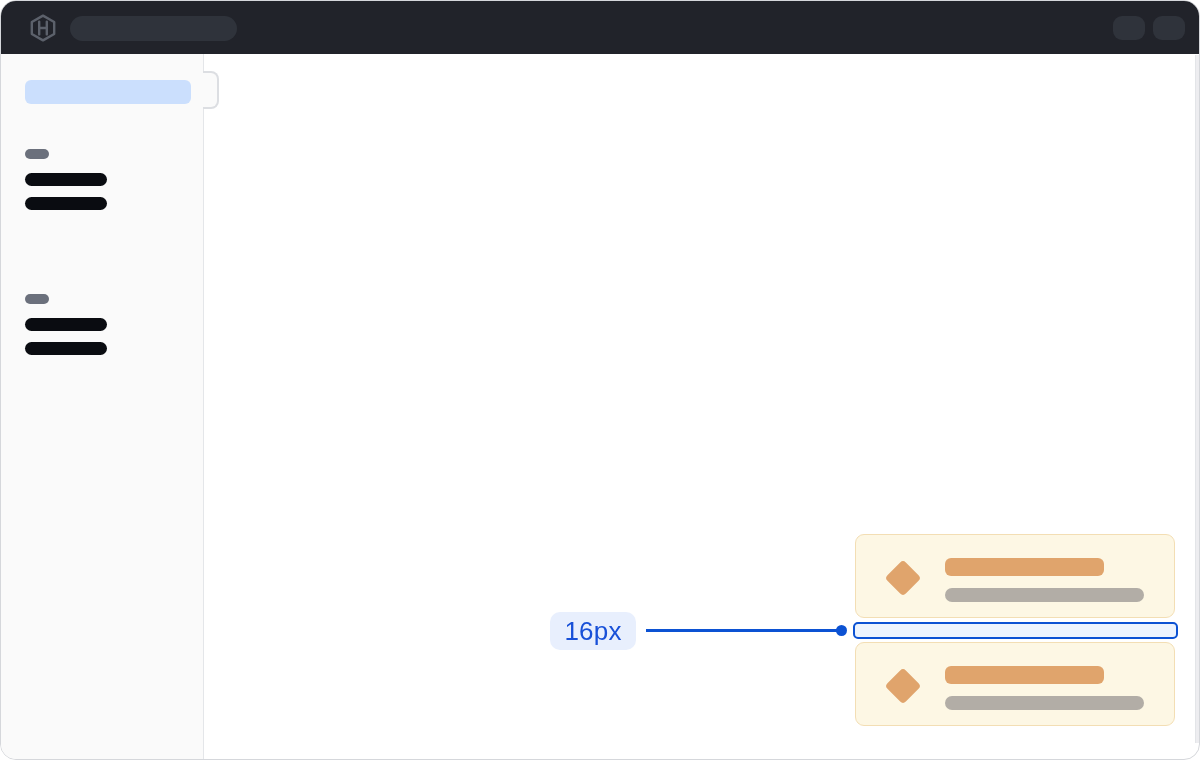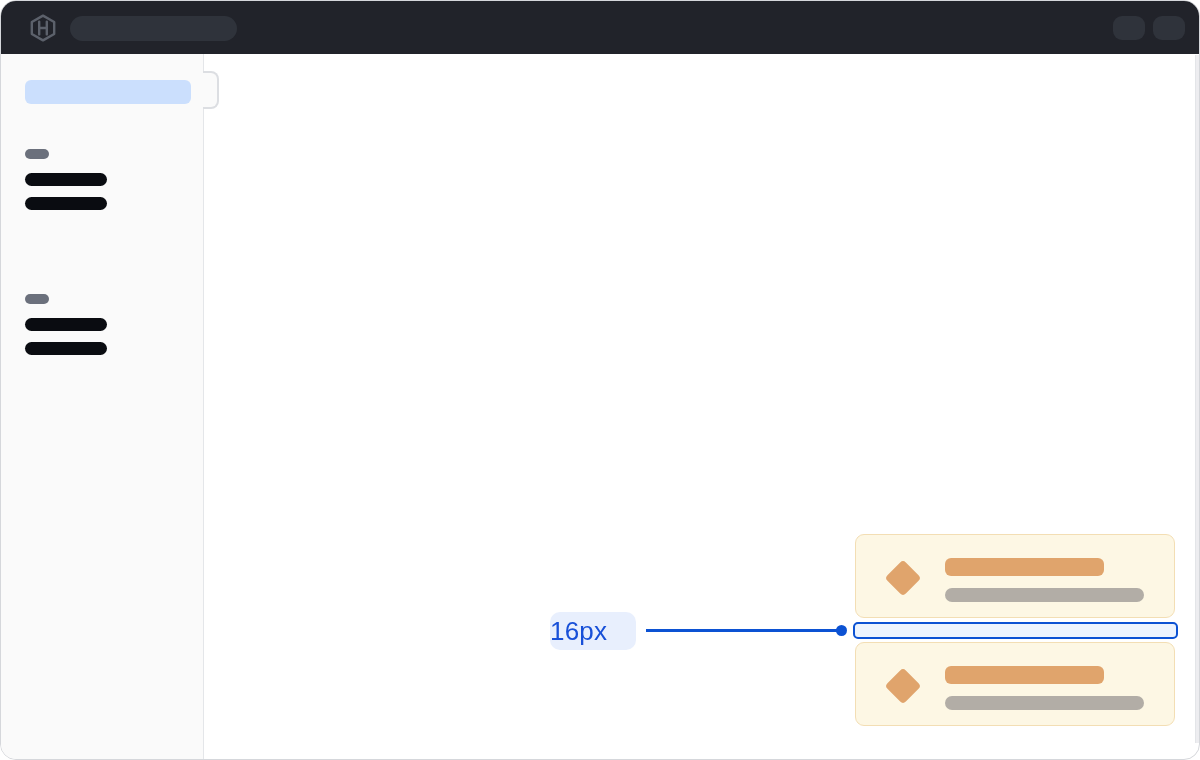--- a/index.html
+++ b/index.html
@@ -54,21 +54,21 @@
   .diamond{position:absolute;left:34px;top:30px;width:26px;height:26px;border-radius:4px;
     background:var(--orange);transform:rotate(45deg);}
   .title-skel{position:absolute;left:89px;top:23px;width:159px;height:18px;border-radius:6px;background:var(--orange);}
   .desc-skel{position:absolute;left:89px;top:53px;width:199px;height:14px;border-radius:7px;background:var(--graybar);}
   
   .highlight{position:absolute;left:852px;top:621px;width:325px;height:17px;box-sizing:border-box;
     background:var(--blue-fill);border:2.5px solid var(--blue);border-radius:5px;z-index:4;}
   .ann-line{position:absolute;left:645px;top:628px;width:193px;height:3px;background:var(--blue);z-index:4;}
   .ann-dot{position:absolute;left:835px;top:624px;width:11px;height:11px;border-radius:50%;background:var(--blue);z-index:4;}
   .ann-label{position:absolute;left:549px;top:611px;width:86px;height:38px;border-radius:10px;
-    background:var(--label-bg);color:var(--label-text);display:flex;align-items:center;
+    background:var(--label-bg);color:var(--label-text);display:flex;align-items:center;justify-content:center;
     font-size:26px;font-weight:500;letter-spacing:0.2px;z-index:4;}
   
   .scrollbar{position:absolute;left:1194px;top:54px;width:5px;height:688px;
     background:var(--scroll);border-left:1px solid #e3e5e8;}
 </style>
 </head>
 <body>
 
 <div class="page">
 

